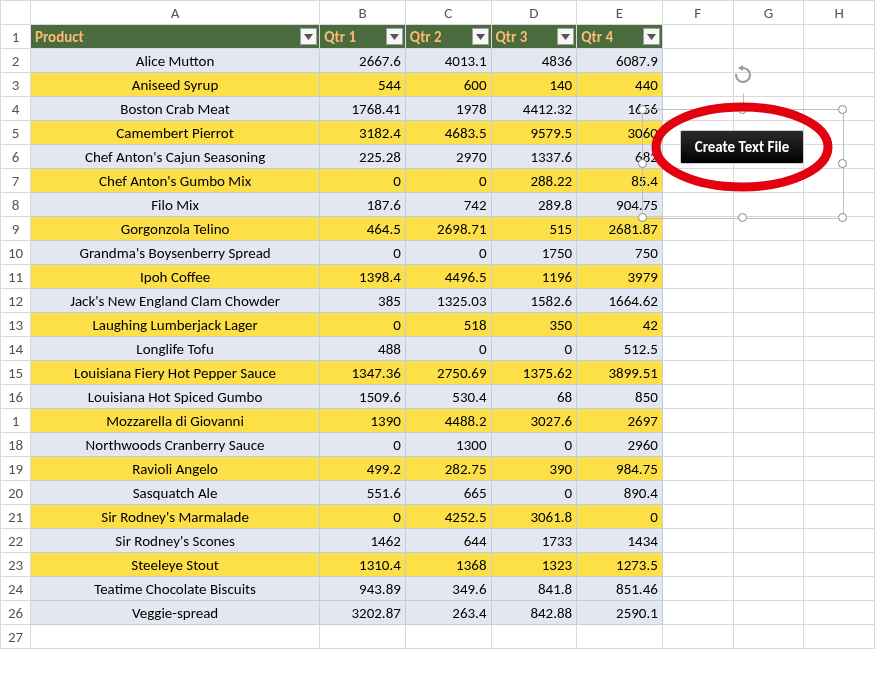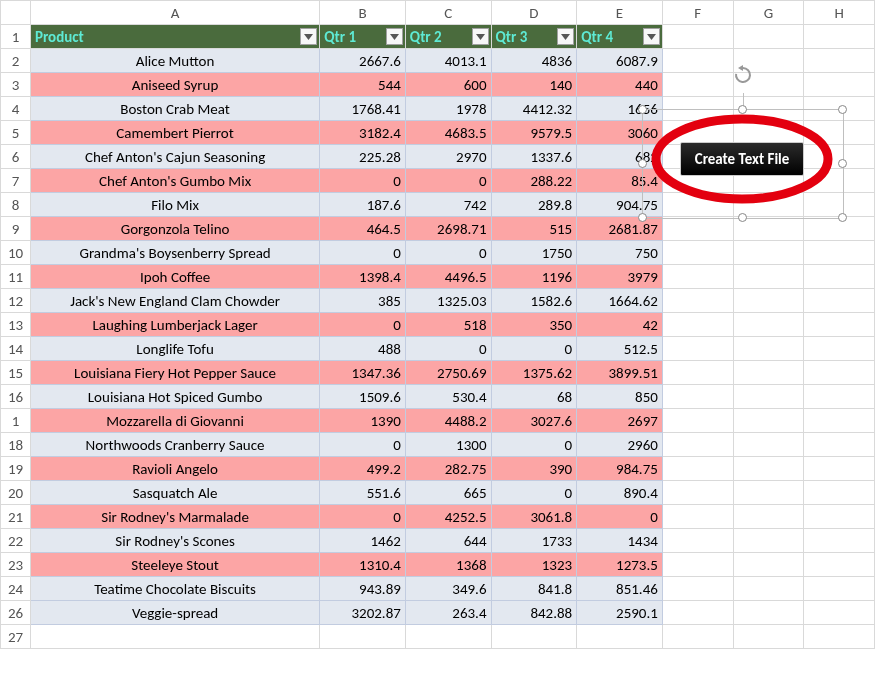--- a/index.html
+++ b/index.html
@@ -38,21 +38,21 @@
   .rowhdr { text-align: center; }
   .corner { width: 28px; }
   col.rownum { width: 28px; }
   col.cA { width: 270px; }
   col.cQ { width: 80px; }
   col.cX { width: 66px; }
 
   
   .thdr {
     background: #4a6b3d;
-    color: #5eead4;
+    color: #fdba74;
     font-weight: bold;
     position: relative;
   }
   .thdr .lbl { display: inline-block; }
   .dropbtn {
     position: absolute;
     right: 2px;
     top: 3px;
     width: 17px;
     height: 17px;
@@ -60,21 +60,21 @@
     border: 1px solid #a0a0a0;
     display: flex;
     align-items: center;
     justify-content: center;
     box-sizing: border-box;
   }
   .dropbtn svg { display:block; }
 
   
   tr.band td.cell { background: #e3e8f0; }
-  tr.plain td.cell { background: #fca5a5; margin-left: 24px; }
+  tr.plain td.cell { background: #fde047; margin-left: 24px; }
   td.cell {
     border: 1px solid #c2cce0;
   }
   td.cell.product { text-align: center; color:#000; }
   td.cell.num { text-align: right; color:#000; }
 
   
   .shape-wrap {
     position: absolute;
     left: 642px;
@@ -107,21 +107,21 @@
   }
   .rot-handle {
     position: absolute;
     left: 50%;
     top: -20px;
     transform: translateX(-50%);
     color: #999;
   }
   .oval {
     position: absolute;
-    left: 8px; top: 28px;
+    left: 8px; top: 16px;
     width: 184px; height: 92px;
     display: flex;
     align-items: center;
     justify-content: center;
   }
   .oval svg { position:absolute; left:0; top:0; }
   .btn {
     position: relative;
     background: linear-gradient(#2b2b2b, #000);
     color: #fff;

